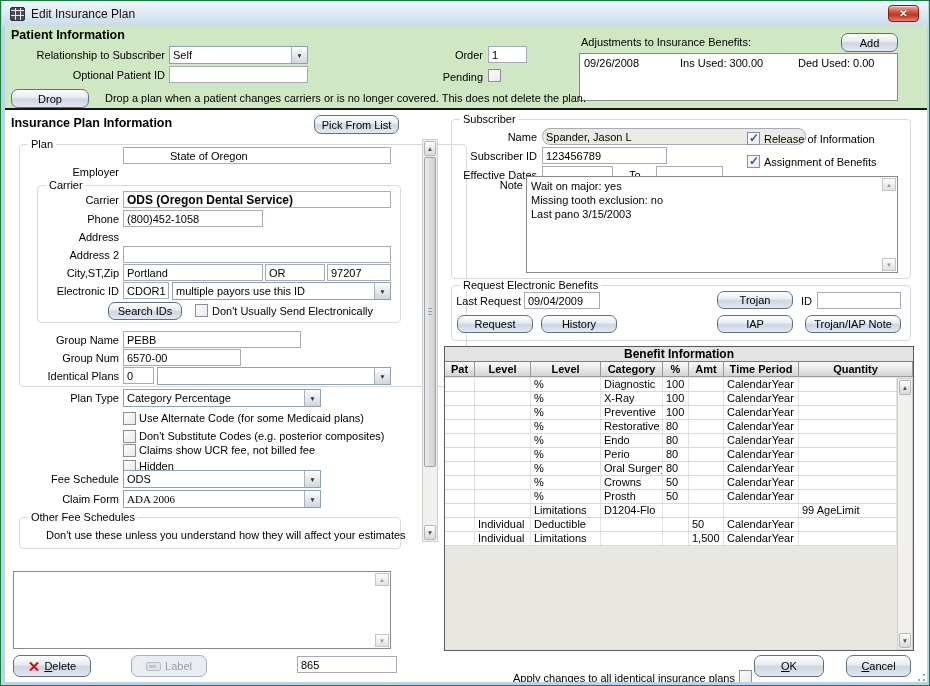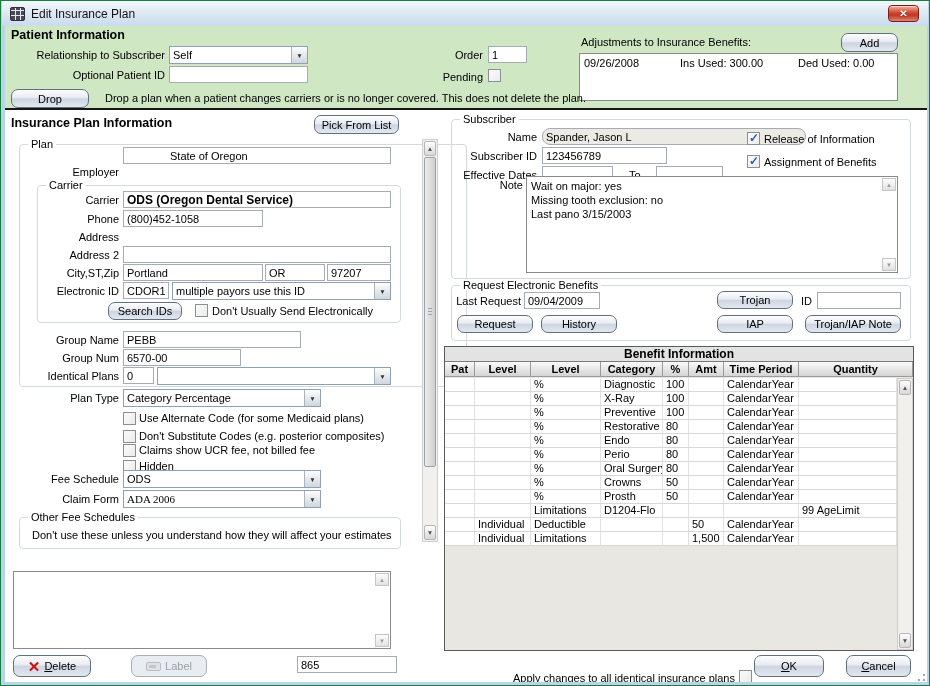--- a/index.html
+++ b/index.html
@@ -213,21 +213,21 @@
       <span class="dd"></span>
     </div>
     <div class="rlbl" style="left:0;width:114px;top:467px;">Claim Form</div>
     <div class="combo" style="left:118px;top:464px;width:198px;font-family:Liberation Serif, serif;">
       <span class="cval">ADA 2006</span>
       <span class="dd"></span>
     </div>
 
     <div class="grp" style="left:14px;top:491px;width:382px;height:32px;">
       <span class="glbl">Other Fee Schedules</span>
-      <div class="llbl" style="left:12px;top:11px;">Don't use these unless you understand how they will affect your estimates</div>
+      <div class="llbl" style="left:26px;top:11px;">Don't use these unless you understand how they will affect your estimates</div>
     </div>
 
     <div class="notebox" style="left:8px;top:545px;width:378px;height:78px;">
       <div class="notetext"></div>
       <div class="mini-arrow" style="right:1px;top:1px;">▲</div>
       <div class="mini-arrow" style="right:1px;bottom:1px;">▼</div>
     </div>
 
     <div class="btn uf" style="left:8px;top:629px;width:78px;height:22px;">
       <span class="x-icon">✕</span>

